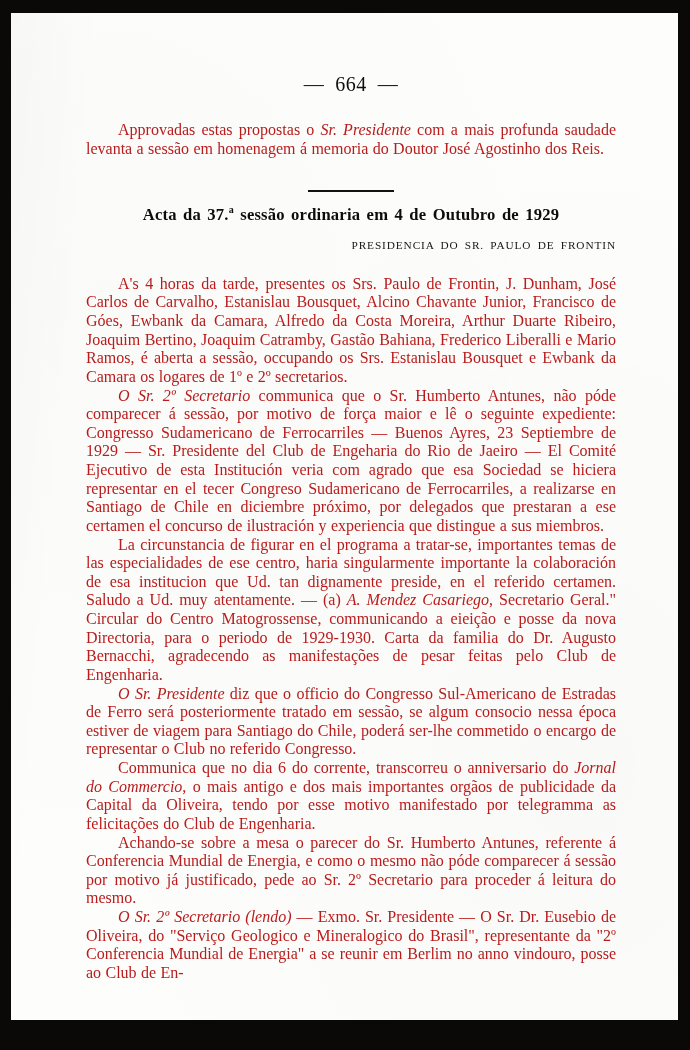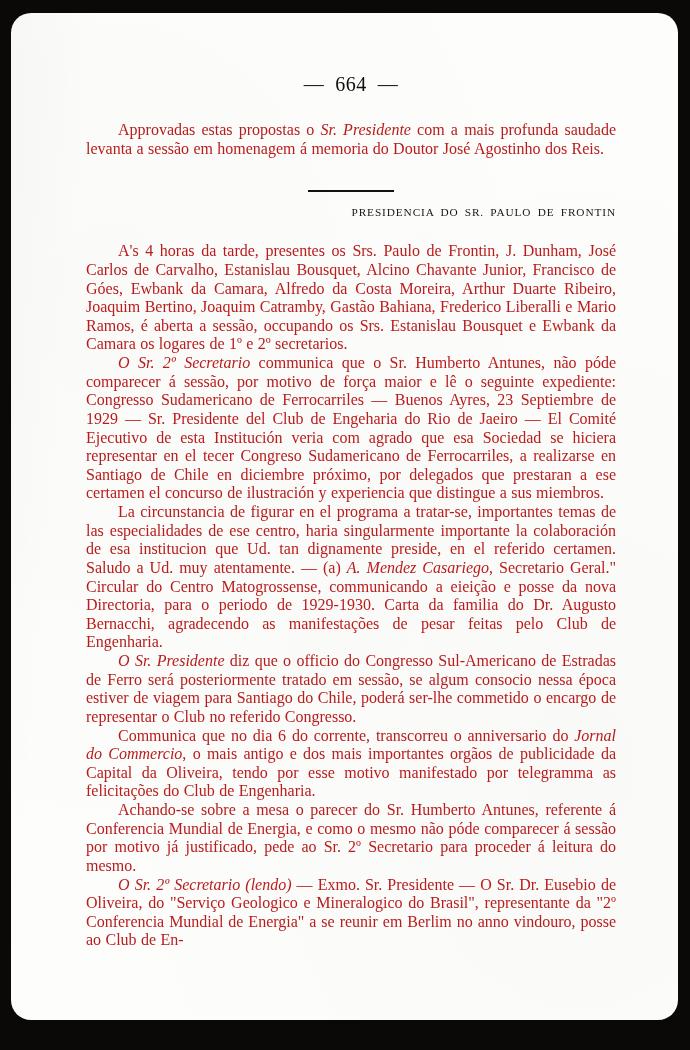--- a/index.html
+++ b/index.html
@@ -26,21 +26,20 @@
   
   #page {
     position: absolute;
     left: 11px;
     top: 13px;
     width: 667px;
     height: 1007px;
     background: #fdfdfb;
     box-sizing: border-box;
     overflow: hidden;
-    border-radius: 20px;
   }
 
   
   #page::before {
     content: "";
     position: absolute;
     left: 0; top: 0; right: 0; bottom: 0;
     background:
       radial-gradient(ellipse at 15% 30%, rgba(0,0,0,0.012), rgba(0,0,0,0) 60%),
       radial-gradient(ellipse at 85% 75%, rgba(0,0,0,0.014), rgba(0,0,0,0) 62%),
@@ -146,20 +145,21 @@
       <div class="folio">—  664  —</div>
 
       <div class="blk-top">
         <p class="para indent"><span>Approvadas   estas propostas   o </span><em class="it">Sr. Presidente</em><span> com a mais profunda saudade levanta a sessão em homenagem á memoria do Doutor José Agostinho dos Reis.</span></p>
       </div>
 
       <div class="rule-wrap">
         <span class="rule"></span>
       </div>
 
+      <div class="act-title"><span>Acta da 37.</span><sup>a</sup><span> sessão ordinaria em 4 de Outubro de 1929</span></div>
 
       <div class="presidency">PRESIDENCIA DO SR. PAULO DE FRONTIN</div>
 
       <div class="minutes" id="minutes-body">
           <p class="para indent"><span>A's 4 horas da tarde, presentes os Srs. Paulo de Frontin, J. Dunham, José Carlos de Carvalho, Estanislau Bousquet, Alcino Chavante Junior, Francisco de Góes, Ewbank da Camara, Alfredo da Costa Moreira, Arthur Duarte Ribeiro, Joaquim Bertino, Joaquim Catramby, Gastão Bahiana, Frederico Liberalli e Mario Ramos, é aberta a sessão, occupando os Srs. Estanislau Bousquet e Ewbank da Camara os logares de 1º e 2º secretarios.</span></p>
           <p class="para indent"><em class="it">O Sr. 2º Secretario</em><span> communica que o Sr. Humberto Antunes, não póde comparecer á sessão, por motivo de força maior e lê  o seguinte expediente: Congresso Sudamericano de Ferrocarriles — Buenos Ayres, 23 Septiembre de 1929 — Sr. Presidente del Club de Engeharia do Rio de Jaeiro — El Comité Ejecutivo de esta Institución veria com agrado que esa Sociedad se hiciera representar en el tecer Congreso Sudamericano de Ferrocarriles, a realizarse en Santiago de Chile en diciembre próximo, por delegados que prestaran a ese certamen el concurso de ilustración  y experiencia que distingue a sus miembros.</span></p>
           <p class="para indent"><span>La circunstancia de figurar en el programa a tratar-se, importantes temas de las especialidades de ese centro, haria  singularmente importante la colaboración de esa institucion  que Ud. tan dignamente preside, en el referido certamen. Saludo  a Ud. muy atentamente. — (a) </span><em class="it">A. Mendez Casariego</em><span>, Secretario Geral." Circular do Centro Matogrossense, communicando a eieição e posse da nova Directoria, para o  periodo de 1929-1930. Carta da familia do Dr. Augusto Bernacchi, agradecendo as manifestações de pesar feitas pelo Club de Engenharia.</span></p>
           <p class="para indent"><em class="it">O  Sr. Presidente</em><span> diz que o officio do Congresso Sul-Americano de Estradas de Ferro será posteriormente tratado em sessão, se algum consocio nessa época estiver de viagem para Santiago do Chile, poderá ser-lhe commetido o encargo de  representar o Club no referido Congresso.</span></p>
           <p class="para indent"><span>Communica que no dia 6 do corrente, transcorreu o anniversario do </span><em class="it">Jornal do Commercio</em><span>, o mais antigo e dos mais importantes orgãos de publicidade da Capital da Oliveira, tendo por esse motivo manifestado por telegramma as felicitações do Club de Engenharia.</span></p>
           <p class="para indent"><span>Achando-se sobre a mesa o parecer do Sr. Humberto Antunes, referente á Conferencia Mundial de Energia, e como o mesmo não póde comparecer á sessão por motivo já justificado, pede ao Sr. 2º Secretario para proceder á leitura do mesmo.</span></p>

